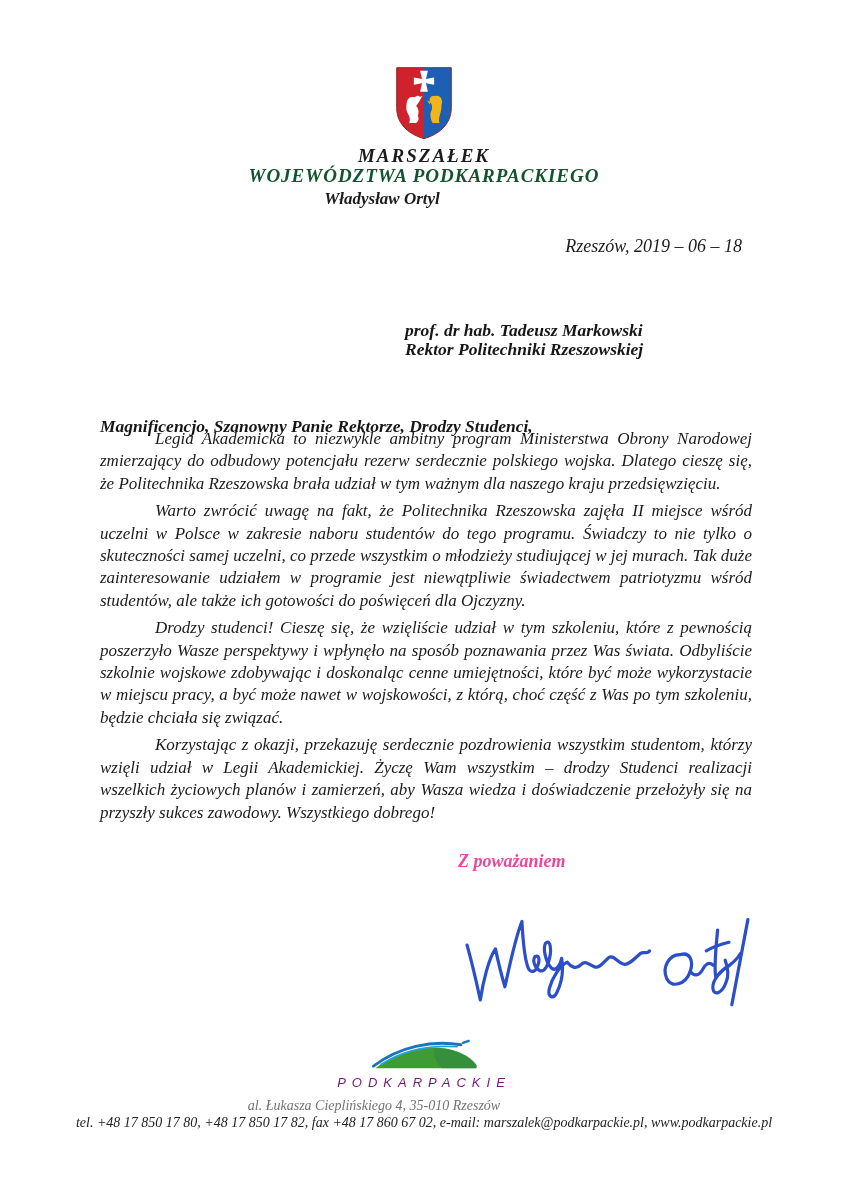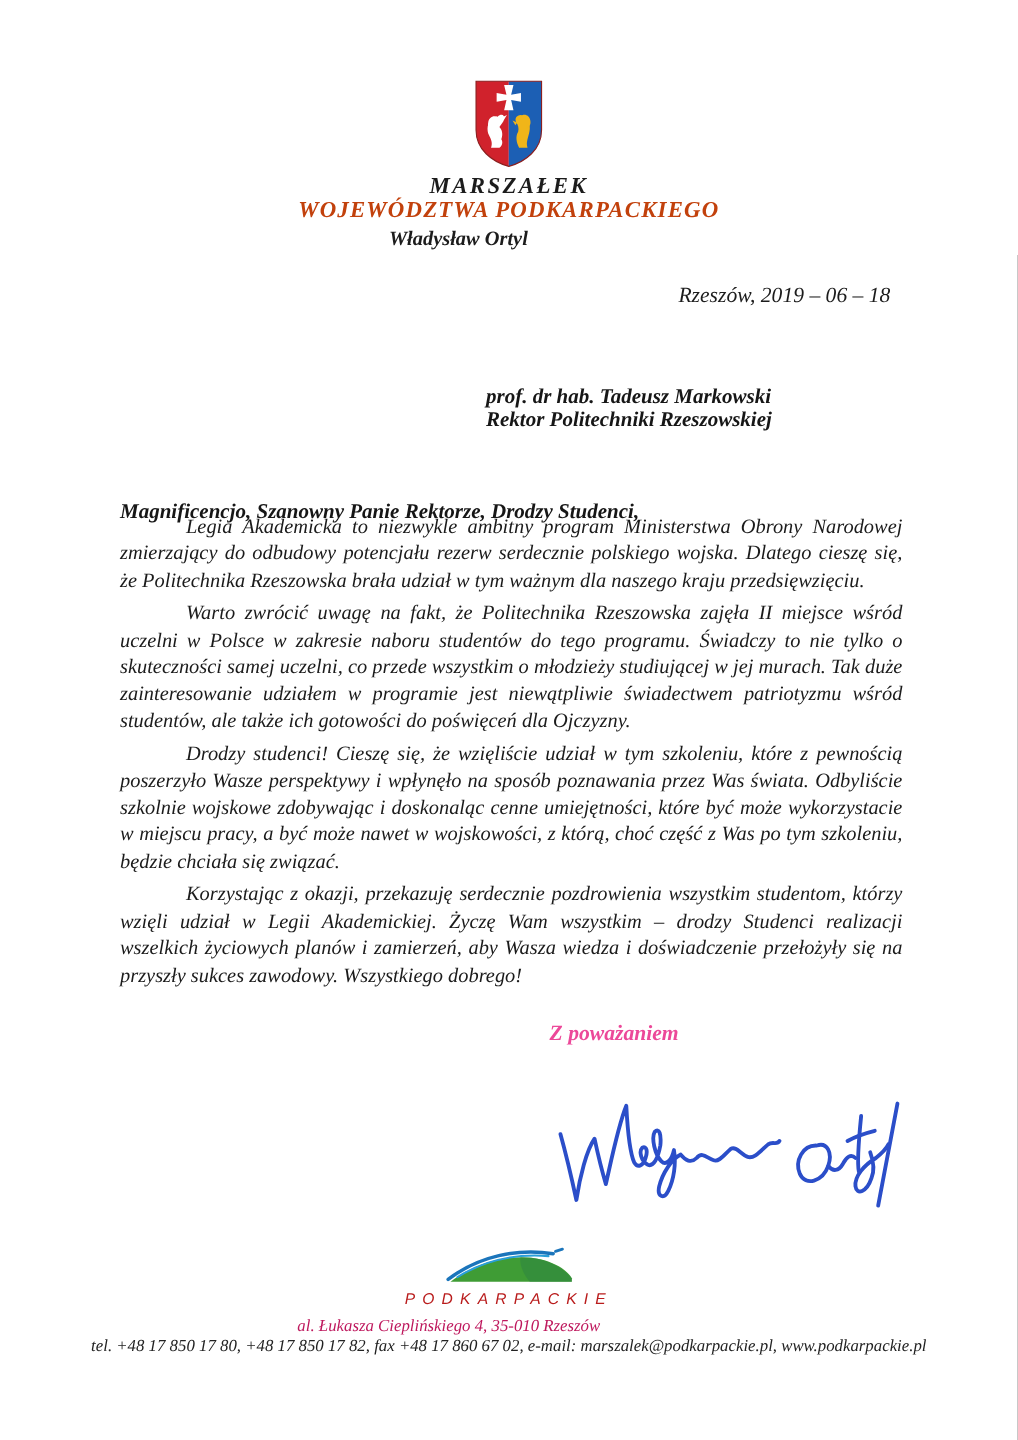--- a/index.html
+++ b/index.html
@@ -16,21 +16,21 @@
   
   .herb{position:absolute;left:385px;top:62px;width:78px;height:80px;}
   .head-office{
     position:absolute;left:0;top:146px;width:848px;
     text-align:center;font-weight:bold;font-size:19px;letter-spacing:2px;
     line-height:20px;color:#1c1c1c;
   }
   .head-office2{
     position:absolute;left:0;top:166px;width:848px;
     text-align:center;font-weight:bold;font-size:19px;letter-spacing:1px;
-    line-height:20px;color:#c2410c;
+    line-height:20px;color:#14532d;
   }
   .head-person{
     position:absolute;left:0;top:189px;width:764px;
     text-align:center;font-weight:bold;font-size:17px;color:#1c1c1c;
   }
   
   .dateline{
     position:absolute;top:236px;right:106px;
     font-size:18px;color:#1c1c1c;
   }
@@ -54,26 +54,26 @@
   .closing{
     position:absolute;left:458px;top:851px;
     font-weight:bold;font-size:18px;color:#ec4899;
   }
   .signature{position:absolute;left:448px;top:913px;width:318px;height:104px;}
   
   .logo{position:absolute;left:334px;top:1038px;width:180px;text-align:center;}
   .logo svg{display:block;margin:0 auto;}
   .logo-text{
     font-family:"Liberation Sans","DejaVu Sans",sans-serif;
-    font-size:13px;letter-spacing:6px;color:#b91c1c;margin-top:2px;
+    font-size:13px;letter-spacing:6px;color:#701a75;margin-top:2px;
     font-weight:500;white-space:nowrap;
   }
   .footer-line1{
     position:absolute;left:0;top:1098px;width:748px;text-align:center;
-    font-size:14px;color:#be185d;
+    font-size:14px;color:#737373;
   }
   .footer-line2{
     position:absolute;left:0;top:1115px;width:848px;text-align:center;
     font-size:14px;color:#222;
   }
 </style>
 </head>
 <body>
 
 <div class="page">

